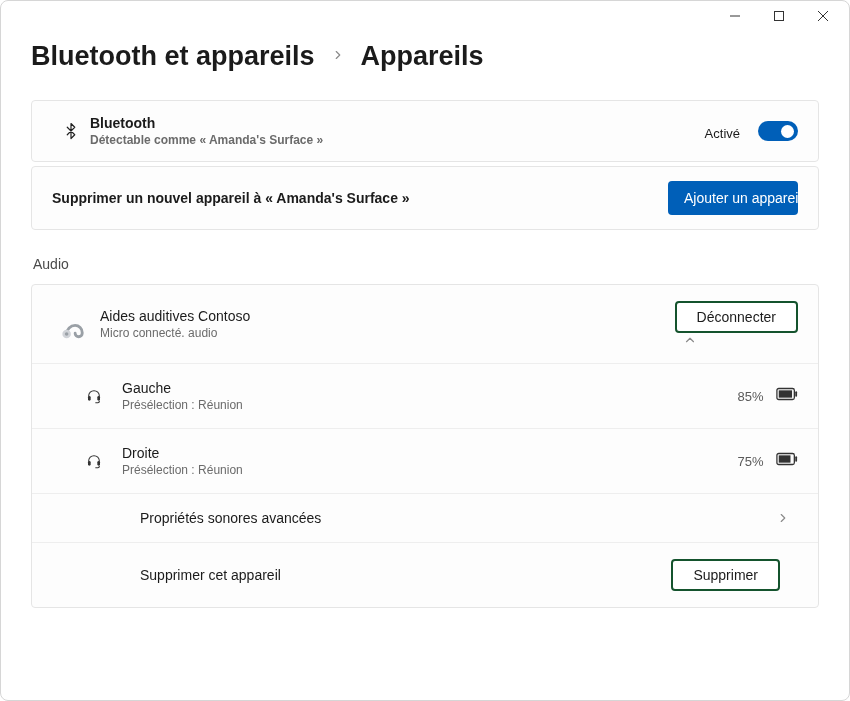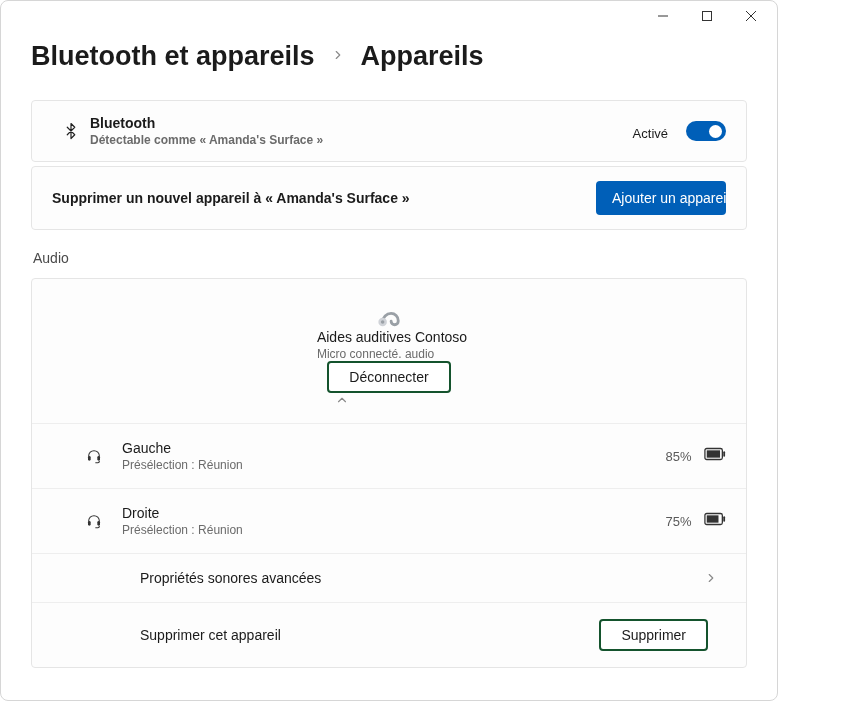--- a/index.html
+++ b/index.html
@@ -1,41 +1,41 @@
 <!DOCTYPE html>
 <html><head>
 <meta charset="utf-8">
 <style>
   * { box-sizing: border-box; margin: 0; padding: 0; }
   html, body { width: 850px; height: 701px; font-family: "Segoe UI", Arial, sans-serif; background: #ffffff; color: #1b1b1b; }
-  .window { width: 778px; height: 701px; border: 1px solid #d6d6d6; border-radius: 8px; background: #ffffff; position: relative; overflow: hidden; }
+  .window { width: 850px; height: 701px; border: 1px solid #d6d6d6; border-radius: 8px; background: #ffffff; position: relative; overflow: hidden; }
   .titlebar { height: 30px; display: flex; justify-content: flex-end; align-items: center; padding: 0 4px; }
   .titlebar .tbtn { width: 44px; height: 30px; display: flex; align-items: center; justify-content: center; color: #555; }
   .titlebar .tbtn svg { display: block; }
   .content { padding: 10px 30px 30px 30px; }
   .breadcrumb { display: flex; align-items: center; gap: 16px; margin-bottom: 28px; }
   .breadcrumb .bc-parent { font-size: 27px; font-weight: 600; color: #1b1b1b; }
   .breadcrumb .bc-current { font-size: 27px; font-weight: 600; color: #1b1b1b; }
   .breadcrumb .chev { color: #8a8a8a; }
   .card { border: 1px solid #e5e5e5; border-radius: 4px; background: #fdfdfd; }
   .row { display: flex; align-items: center; padding: 14px 20px; }
   .row .iconcol { width: 38px; display: flex; justify-content: center; color: #3a3a3a; }
   .row .textcol { flex: 1; font-weight: bold; }
   .row .title { font-size: 14px; color: #1b1b1b; }
   .row .sub { font-size: 12px; color: #6b6b6b; margin-top: 2px; }
   .row .rightcol { display: flex; align-items: flex-end; gap: 12px; }
   .toggle-label { font-size: 13px; color: #1b1b1b; margin-right: 6px; }
   .toggle { width: 40px; height: 20px; border-radius: 10px; background: #005fb8; position: relative; }
   .toggle .knob { width: 13px; height: 13px; background: #fff; border-radius: 50%; position: absolute; top: 3.5px; right: 4px; }
   .primary-btn { background: #005fb8; color: #fff; border: none; border-radius: 4px; padding: 8px 16px; font-size: 14px; cursor: pointer; min-width: 120px; height: 34px; white-space: nowrap; overflow: hidden; }
   .secondary-btn { background: #fff; color: #1b1b1b; border: 2px solid #14532d; border-radius: 4px; padding: 6px 20px; font-size: 14px; cursor: pointer; height: 32px; }
-  .section-title { font-size: 14px; color: #4a4a4a; margin: 20px 0 12px 2px; }
+  .section-title { font-size: 14px; color: #4a4a4a; margin: 26px 0 12px 2px; }
   .group { border: 1px solid #e5e5e5; border-radius: 4px; background: #fdfdfd; overflow: hidden; }
   .grouprow { display: flex; align-items: center; padding: 16px 20px; border-top: 1px solid #eee; }
-  .grouprow:first-child { border-top: none; flex-direction: column; }
+  .grouprow:first-child { border-top: none; }
   .deviceicon { width: 42px; display:flex; justify-content:center; }
   .hearing-img { width: 34px; height: 34px; }
   .grouprow .textcol { flex: 1; }
   .grouprow .title { font-size: 14px; }
   .grouprow .sub { font-size: 12px; color: #6b6b6b; margin-top: 2px; }
   .chevcol { width: 30px; display: flex; justify-content: center; color: #8a8a8a; }
   .sub-iconcol { width: 24px; display:flex; justify-content:center; margin-left: 30px; margin-right: 16px; color:#3a3a3a; }
   .battery-pct { font-size: 13px; color: #5a5a5a; margin-right: 8px; }
   .battery-icon { color: #3a3a3a; }
   .indent-label { margin-left: 88px; font-size: 14px; flex: 1; }

